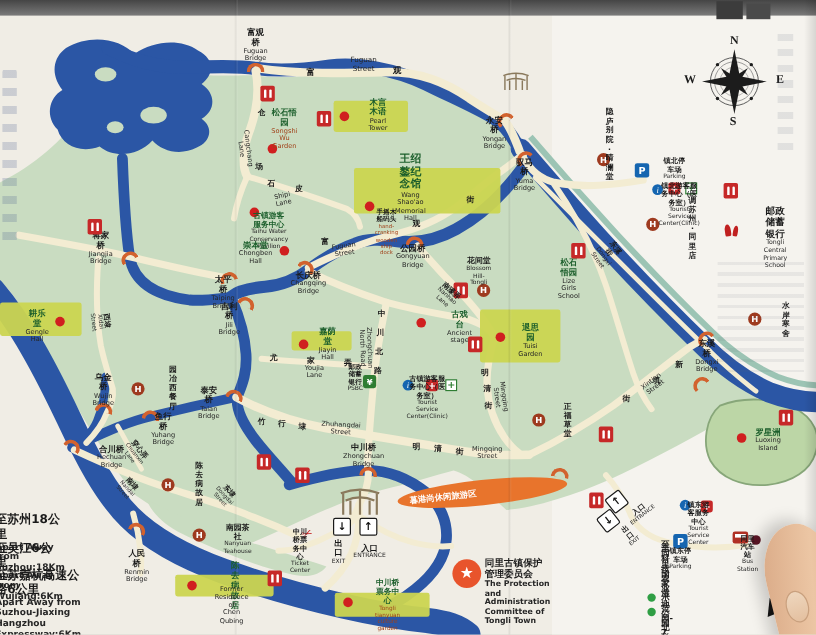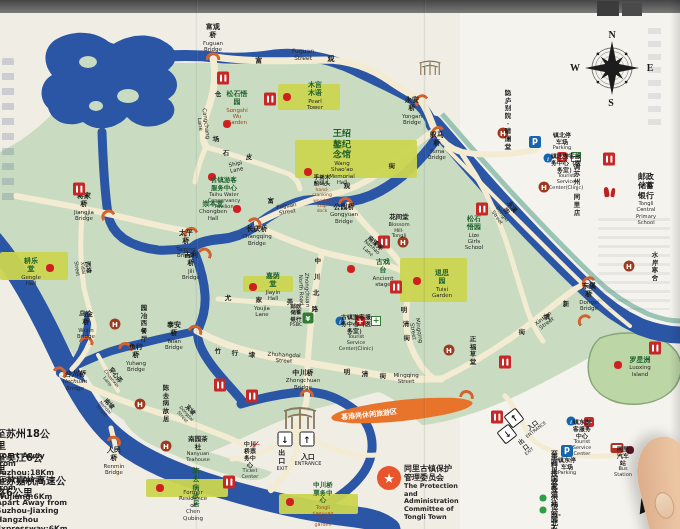--- a/index.html
+++ b/index.html
@@ -190,25 +190,25 @@
       <div class="lb">
         <div class="ic ic-arc" style="left: 196px; top: 329px; transform: translate(-50%, -50%) rotate(20deg);"></div>
         <div class="txt" style="left: 174px; top: 336px;"><span class="zl" style="font-size: 7px; color: rgb(26, 26, 26);">泰安桥</span><span class="el" style="font-size: 5.5px; color: rgb(38, 38, 38);">Taian Bridge</span></div>
       </div>
       <div class="lb">
         <div class="ic ic-arc" style="left: 126px; top: 346px; transform: translate(-50%, -50%) rotate(10deg);"></div>
         <div class="txt" style="left: 136px; top: 358px;"><span class="zl" style="font-size: 7px; color: rgb(26, 26, 26);">鱼行桥</span><span class="el" style="font-size: 5.5px; color: rgb(38, 38, 38);">Yuhang Bridge</span></div>
       </div>
       <div class="lb">
         <div class="ic ic-arc" style="left: 61px; top: 371px; transform: translate(-50%, -50%) rotate(35deg);"></div>
-        <div class="txt" style="left: 75px; top: 381px; font-style: italic;"><span class="zl" style="font-size: 7px; color: rgb(26, 26, 26);">合川桥</span><span class="el" style="font-size: 5.5px; color: rgb(38, 38, 38);">Hechuan Bridge</span></div>
+        <div class="txt" style="left: 93px; top: 381px;"><span class="zl" style="font-size: 7px; color: rgb(26, 26, 26);">合川桥</span><span class="el" style="font-size: 5.5px; color: rgb(38, 38, 38);">Hechuan Bridge</span></div>
       </div>
       <div class="lb">
         <div class="ic ic-arc" style="left: 115px; top: 440px; transform: translate(-50%, -50%) rotate(25deg);"></div>
-        <div class="txt" style="left: 114px; top: 461px;"><span class="zl" style="font-size: 7px; color: rgb(26, 26, 26);">人民桥</span><span class="el" style="font-size: 5.5px; color: rgb(38, 38, 38);">Renmin Bridge</span></div>
+        <div class="txt" style="left: 114px; top: 472px;"><span class="zl" style="font-size: 7px; color: rgb(26, 26, 26);">人民桥</span><span class="el" style="font-size: 5.5px; color: rgb(38, 38, 38);">Renmin Bridge</span></div>
       </div>
       <div class="lb">
         <div class="ic ic-arc" style="left: 307px; top: 393px; transform: translate(-50%, -50%) rotate(5deg);"></div>
         <div class="txt" style="left: 303px; top: 380px;"><span class="zl" style="font-size: 7px; color: rgb(26, 26, 26);">中川桥</span><span class="el" style="font-size: 5.5px; color: rgb(38, 38, 38);">Zhongchuan Bridge</span></div>
       </div>
       <div class="lb">
         <div class="ic ic-arc" style="left: 587px; top: 281px; transform: translate(-50%, -50%) rotate(-40deg);"></div>
         <div class="ic ic-arc" style="left: 583px; top: 319px; transform: translate(-50%, -50%) rotate(-40deg);"></div>
         <div class="txt" style="left: 589px; top: 297px;"><span class="zl" style="font-size: 7px; color: rgb(26, 26, 26);">东溪桥</span><span class="el" style="font-size: 5.5px; color: rgb(38, 38, 38);">Dongxi Bridge</span></div>
       </div>

